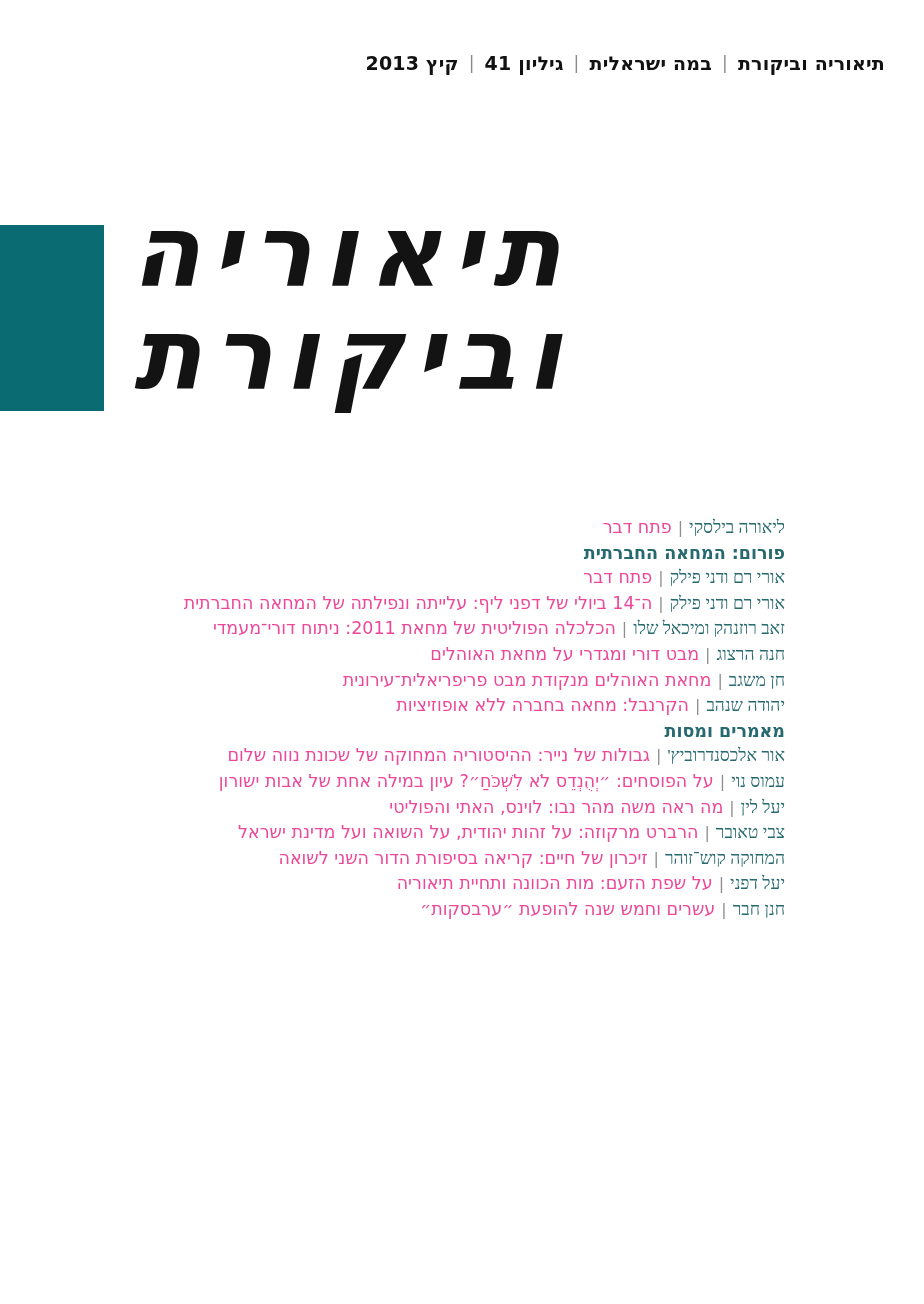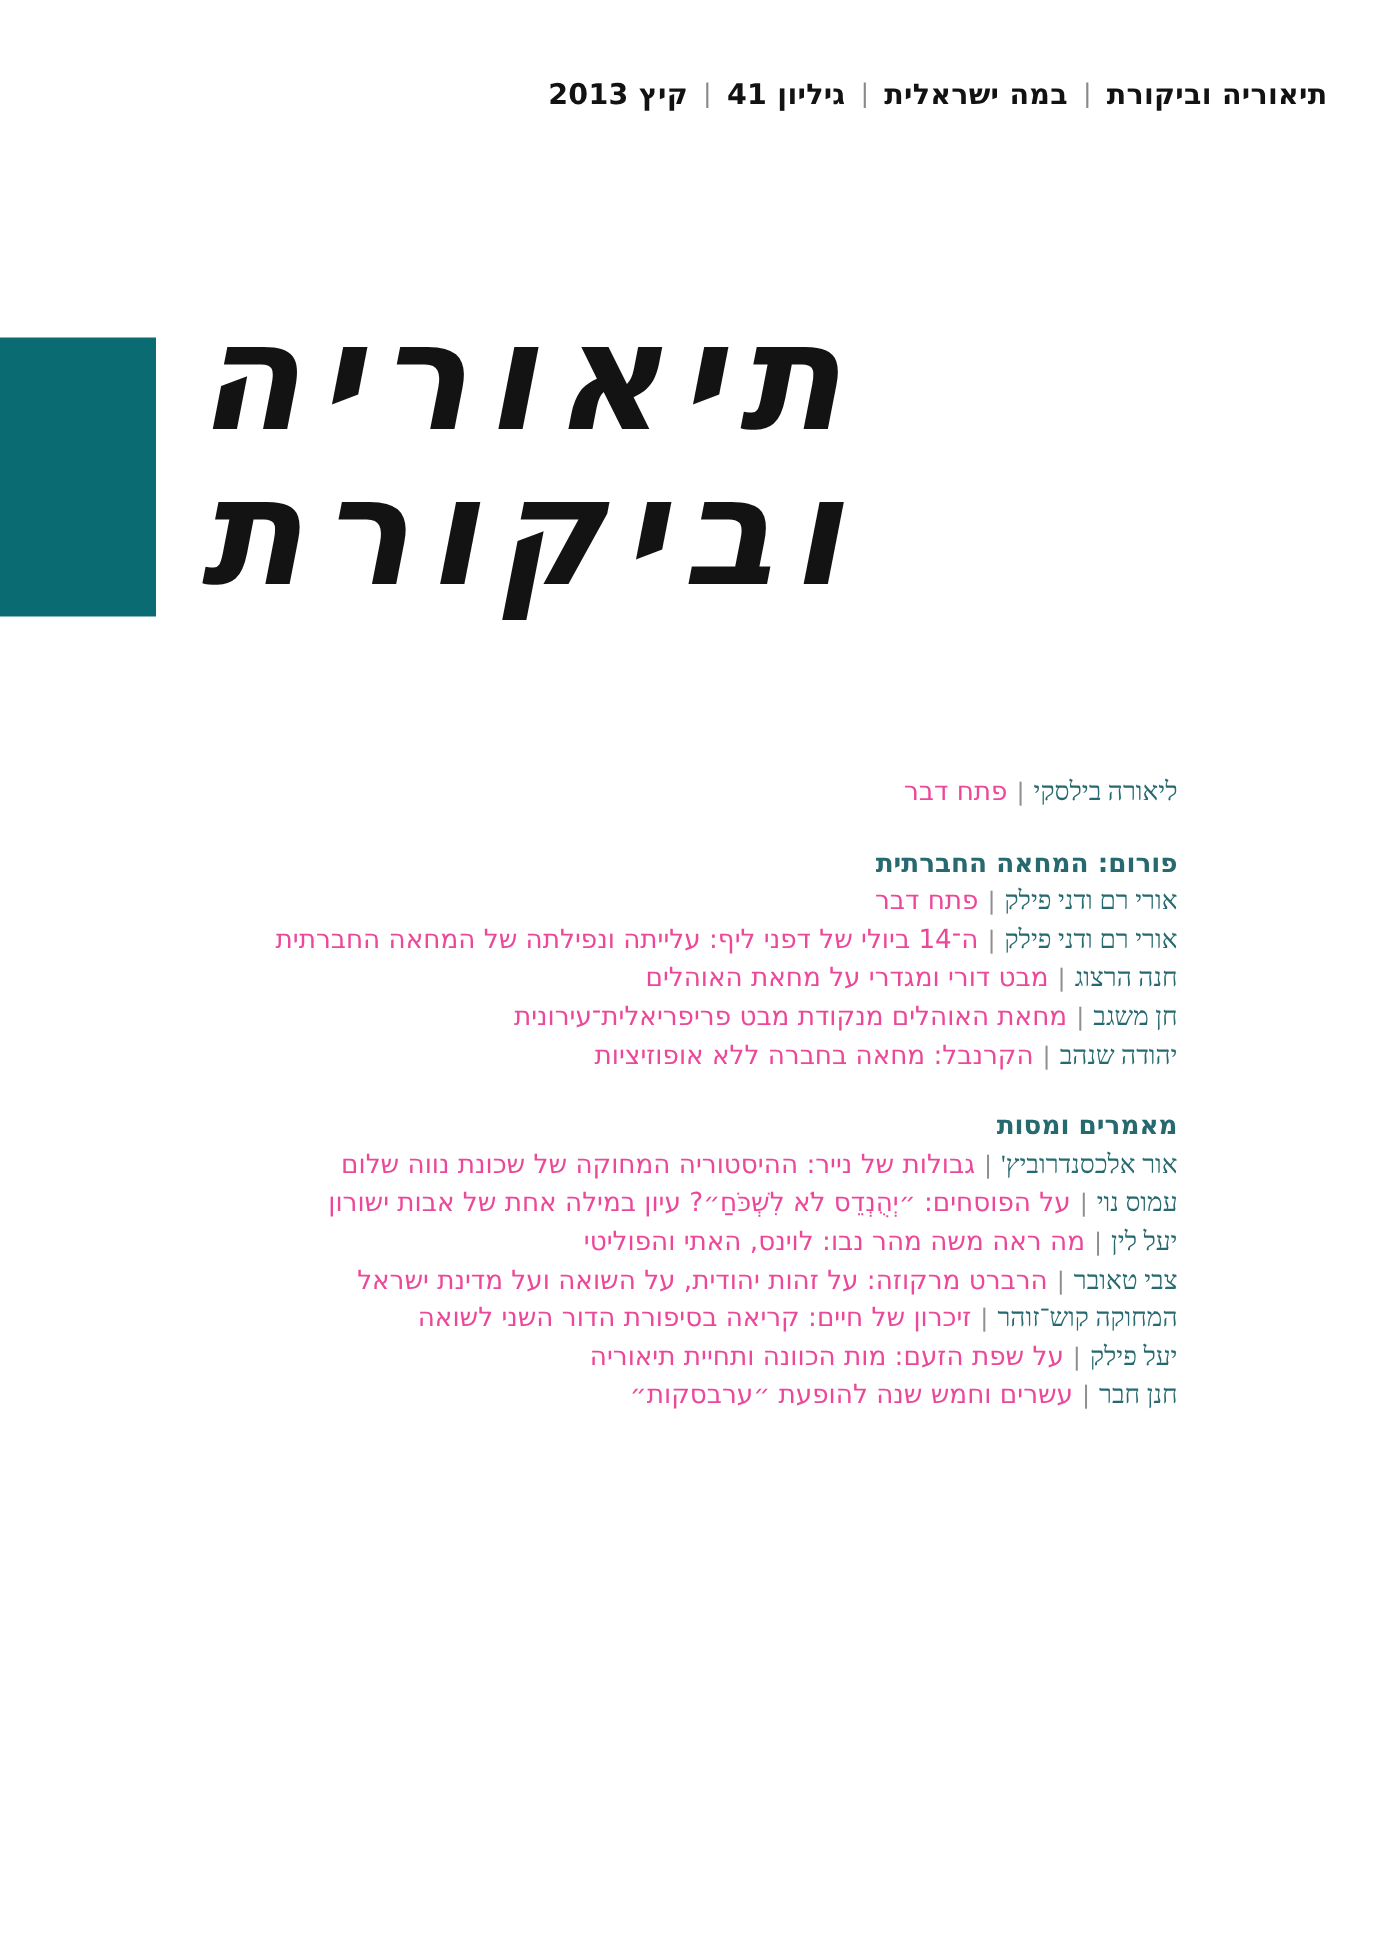--- a/index.html
+++ b/index.html
@@ -83,21 +83,20 @@
     color: #8f8f8f;
     font-weight: normal;
     margin: 0 6px;
     font-size: 16px;
   }
   .toc-title {
     color: #ec4899;
     font-weight: normal;
   }
   .toc-section {
-    margin-top: 23px;
     color: var(--teal-text, #26696e);
     font-weight: bold;
   }
 </style>
 </head>
 <body style="--accent: #0a6c72; --teal-text: #26696e;">
 
 <div class="issue-header">
   <span>תיאוריה וביקורת</span><span class="sep">|</span><span>במה ישראלית</span><span class="sep">|</span><span>גיליון 41</span><span class="sep">|</span><span>קיץ 2013</span>
 </div>
@@ -111,36 +110,37 @@
 
 <div class="toc" id="toc">
   <div class="toc-row"><span class="toc-author">ליאורה בילסקי</span><span class="toc-sep">|</span><span class="toc-title">פתח דבר</span></div>
 
   <div class="toc-row toc-section"><span>פורום: המחאה החברתית</span></div>
 
   <div class="toc-row"><span class="toc-author">אורי רם ודני פילק</span><span class="toc-sep">|</span><span class="toc-title">פתח דבר</span></div>
 
   <div class="toc-row"><span class="toc-author">אורי רם ודני פילק</span><span class="toc-sep">|</span><span class="toc-title">ה־14 ביולי של דפני ליף: עלייתה ונפילתה של המחאה החברתית</span></div>
 
+  <div class="toc-row"><span class="toc-author">זאב רוזנהק ומיכאל שלו</span><span class="toc-sep">|</span><span class="toc-title">הכלכלה הפוליטית של מחאת 2011: ניתוח דורי־מעמדי</span></div>
 
   <div class="toc-row"><span class="toc-author">חנה הרצוג</span><span class="toc-sep">|</span><span class="toc-title">מבט דורי ומגדרי על מחאת האוהלים</span></div>
 
   <div class="toc-row"><span class="toc-author">חן משגב</span><span class="toc-sep">|</span><span class="toc-title">מחאת האוהלים מנקודת מבט פריפריאלית־עירונית</span></div>
 
   <div class="toc-row"><span class="toc-author">יהודה שנהב</span><span class="toc-sep">|</span><span class="toc-title">הקרנבל: מחאה בחברה ללא אופוזיציות</span></div>
 
 
   <div class="toc-row toc-section"><span>מאמרים ומסות</span></div>
 
   <div class="toc-row"><span class="toc-author">אור אלכסנדרוביץ'</span><span class="toc-sep">|</span><span class="toc-title">גבולות של נייר: ההיסטוריה המחוקה של שכונת נווה שלום</span></div>
 
   <div class="toc-row"><span class="toc-author">עמוס נוי</span><span class="toc-sep">|</span><span class="toc-title">על הפוסחים: ״יְהֻנְדֵס לֹא לִשְׁכֹּחַ״? עיון במילה אחת של אבות ישורון</span></div>
 
   <div class="toc-row"><span class="toc-author">יעל לין</span><span class="toc-sep">|</span><span class="toc-title">מה ראה משה מהר נבו: לוינס, האתי והפוליטי</span></div>
 
   <div class="toc-row"><span class="toc-author">צבי טאובר</span><span class="toc-sep">|</span><span class="toc-title">הרברט מרקוזה: על זהות יהודית, על השואה ועל מדינת ישראל</span></div>
 
   <div class="toc-row"><span class="toc-author">המחוקה קוש־זוהר</span><span class="toc-sep">|</span><span class="toc-title">זיכרון של חיים: קריאה בסיפורת הדור השני לשואה</span></div>
 
-  <div class="toc-row"><span class="toc-author">יעל פילק</span><span class="toc-sep">|</span><span class="toc-title">על שפת הזעם: מות הכוונה ותחיית תיאוריה</span></div>
+  <div class="toc-row"><span class="toc-author">יעל דפני</span><span class="toc-sep">|</span><span class="toc-title">על שפת הזעם: מות הכוונה ותחיית תיאוריה</span></div>
 
   <div class="toc-row"><span class="toc-author">חנן חבר</span><span class="toc-sep">|</span><span class="toc-title">עשרים וחמש שנה להופעת ״ערבסקות״</span></div>
 </div>
 
 </body></html>

